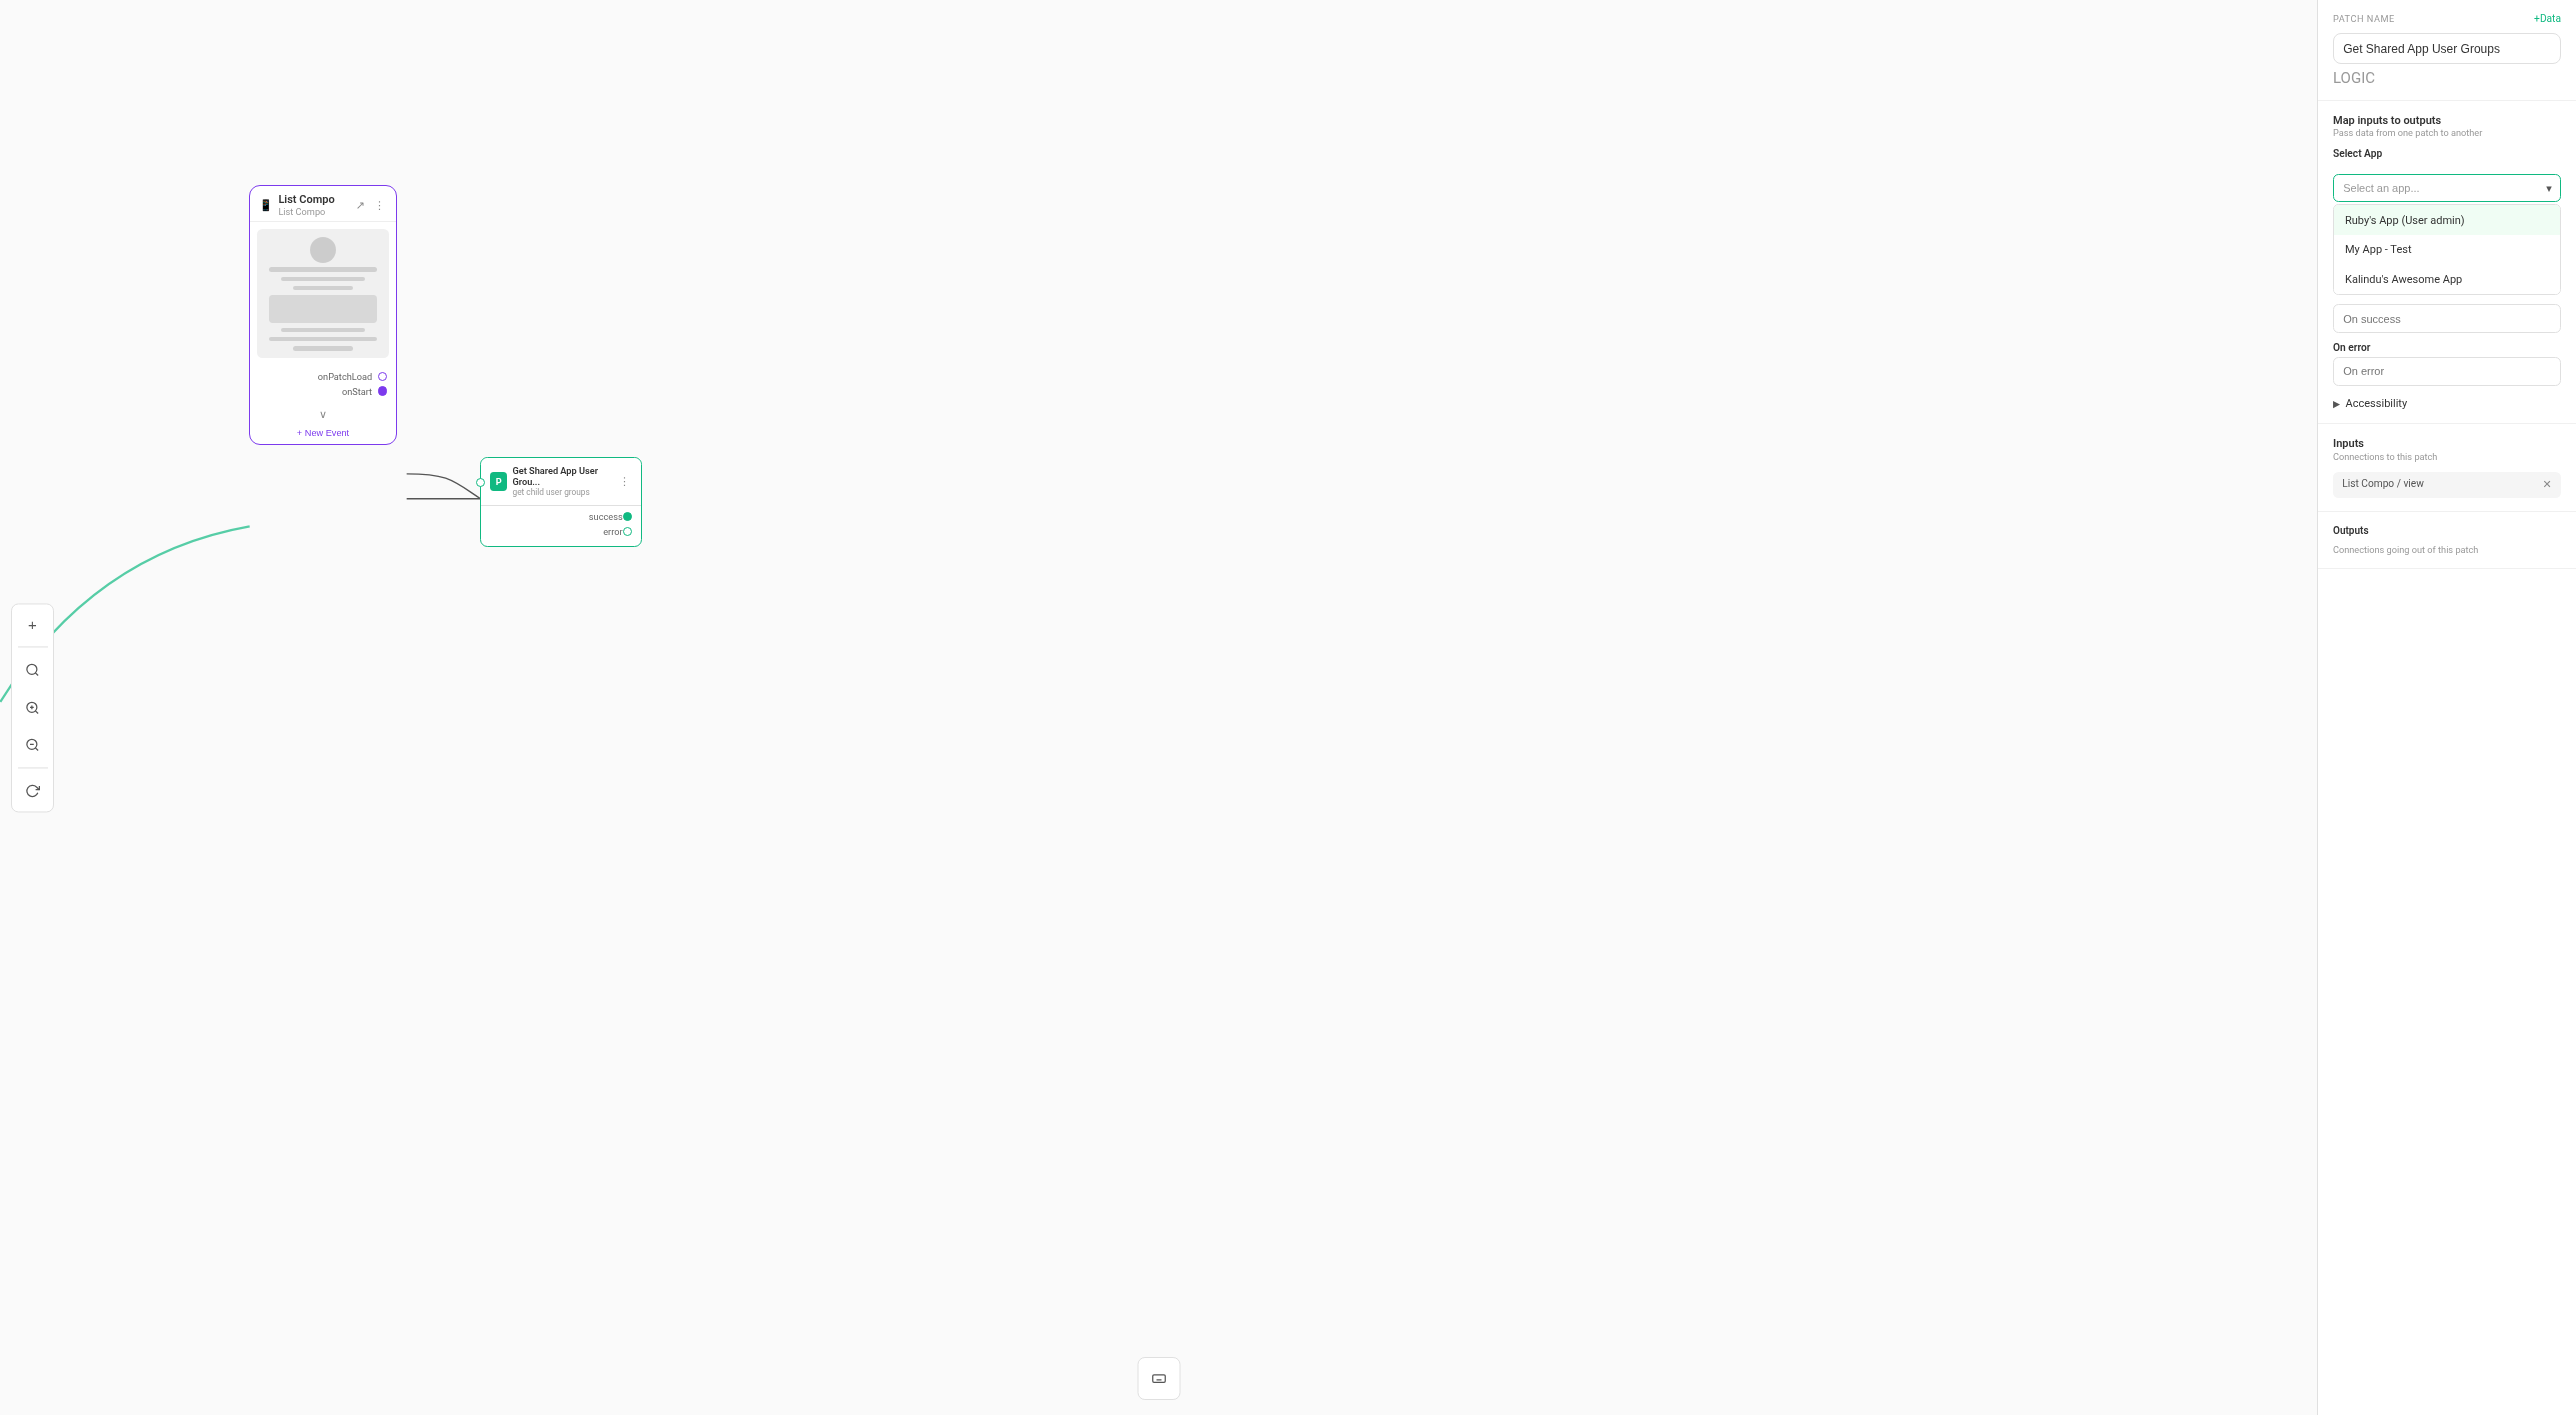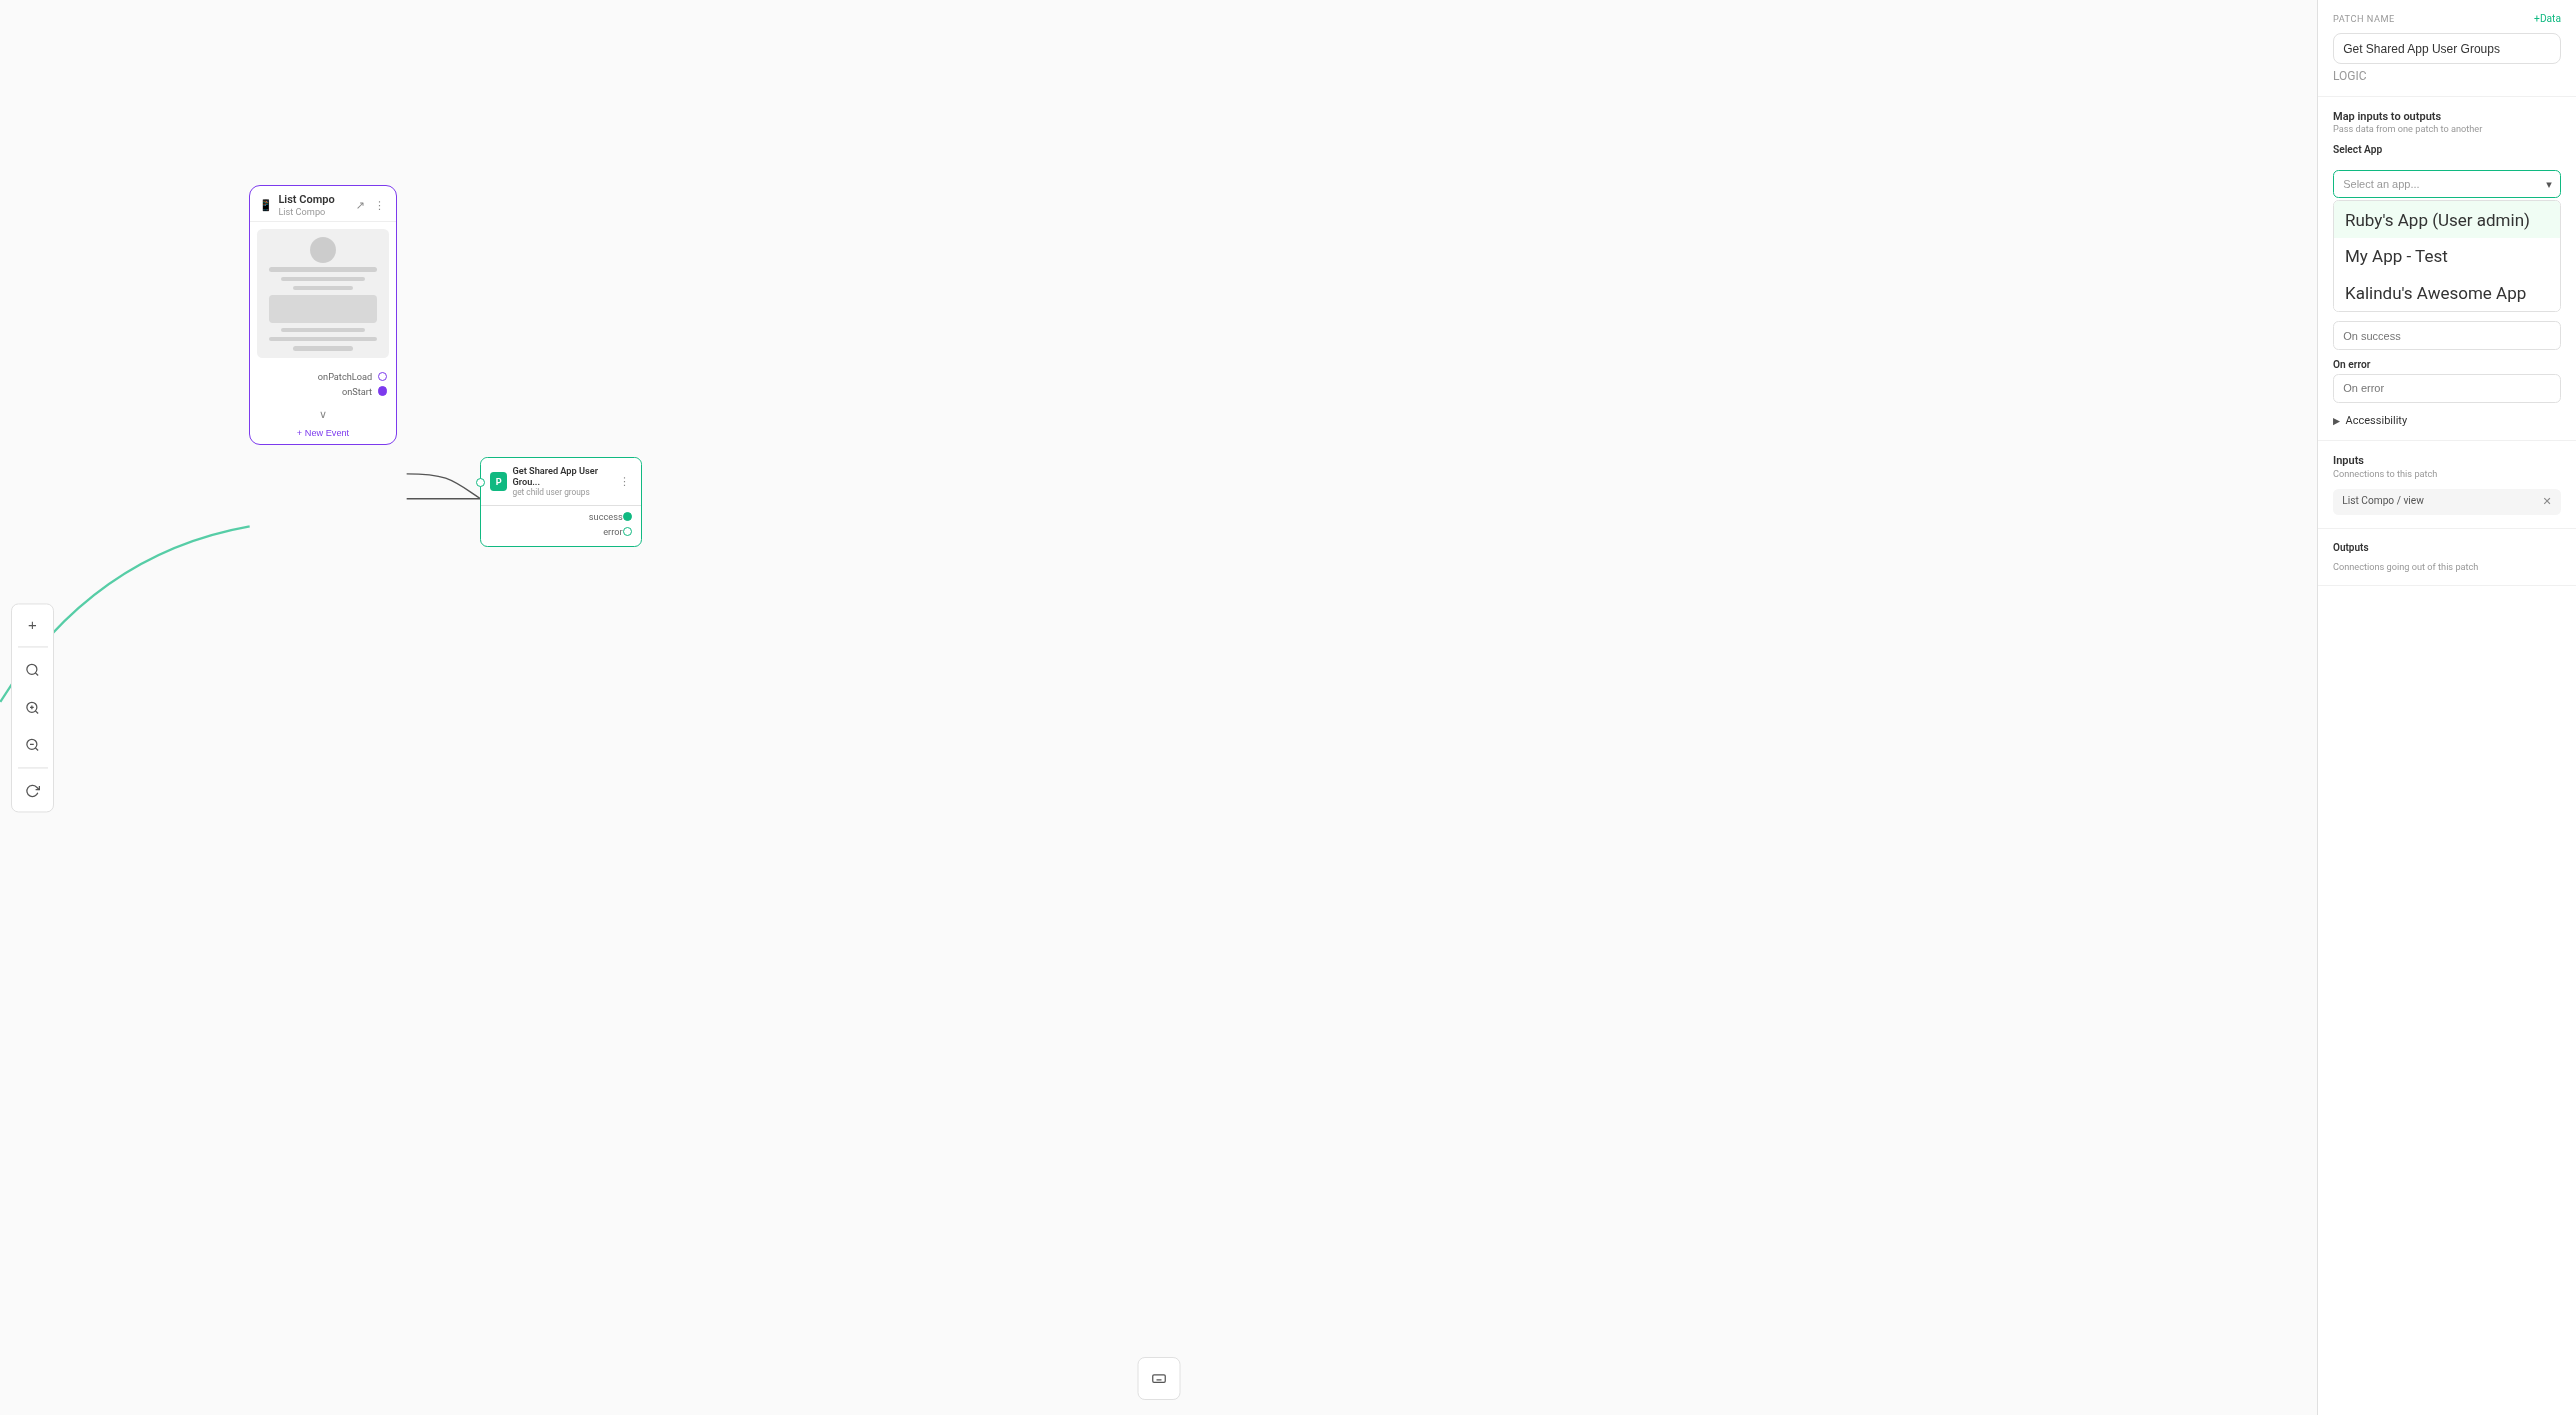--- a/index.html
+++ b/index.html
@@ -325,21 +325,21 @@
     .patch-name-input {
       width: 100%;
       border: 0.9px solid #e0e0e0;
       border-radius: 8px;
       padding: 7.4px 9.2px;
       font-size: 12px;
       color: #333;
       outline: none;
     }
     .logic-label {
-      font-size: 12px;
+      font-size: 15px;
       color: #999;
     }
     .section-heading {
       font-size: 11px;
       font-weight: 600;
       color: #333;
       margin-bottom: 0;
     }
     .section-desc {
       font-size: 9.2px;
@@ -379,21 +379,21 @@
 
     
     .dropdown-options {
       border: 0.9px solid #e0e0e0;
       border-radius: 5.5px;
       overflow: hidden;
       margin-top: 3.7px;
     }
     .dropdown-option {
       padding: 8.3px 11px;
-      font-size: 17px;
+      font-size: 11px;
       color: #333;
       cursor: pointer;
       background: #fff;
     }
     .dropdown-option.highlighted { background: #f0fdf4; }
 
     .on-success-input, .on-error-input {
       width: 100%;
       border: 0.9px solid #e0e0e0;
       border-radius: 5.5px;

